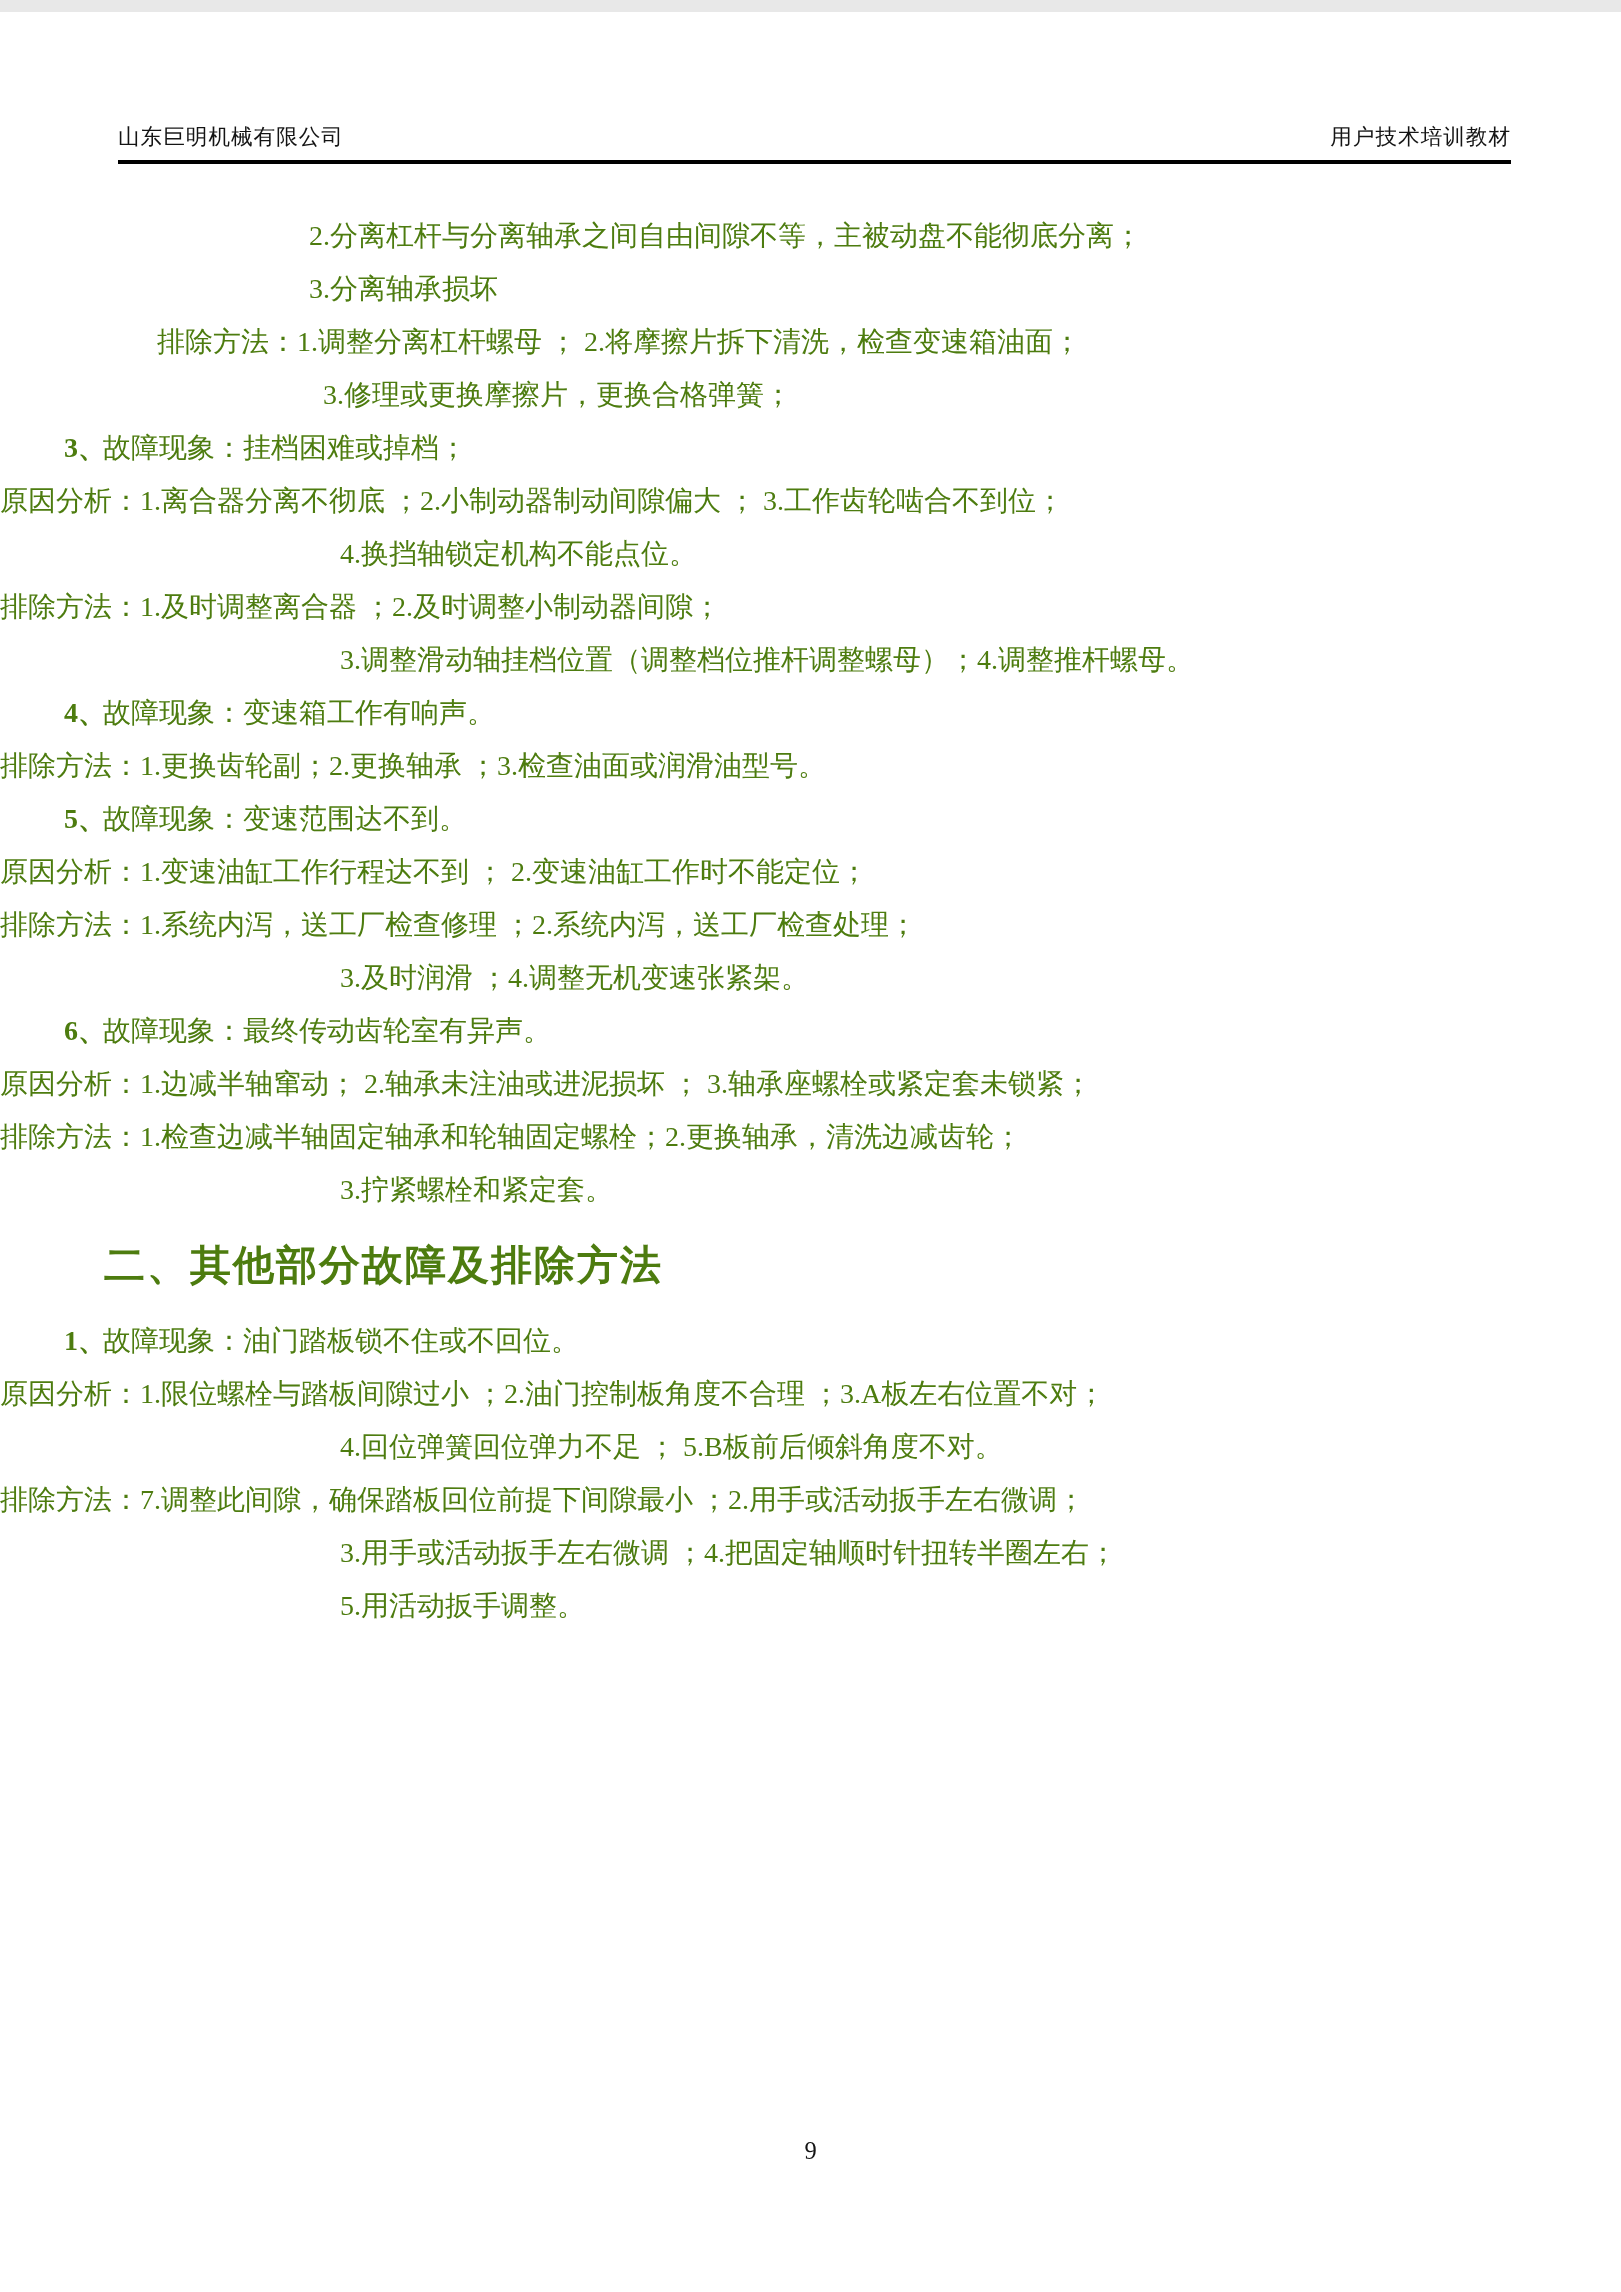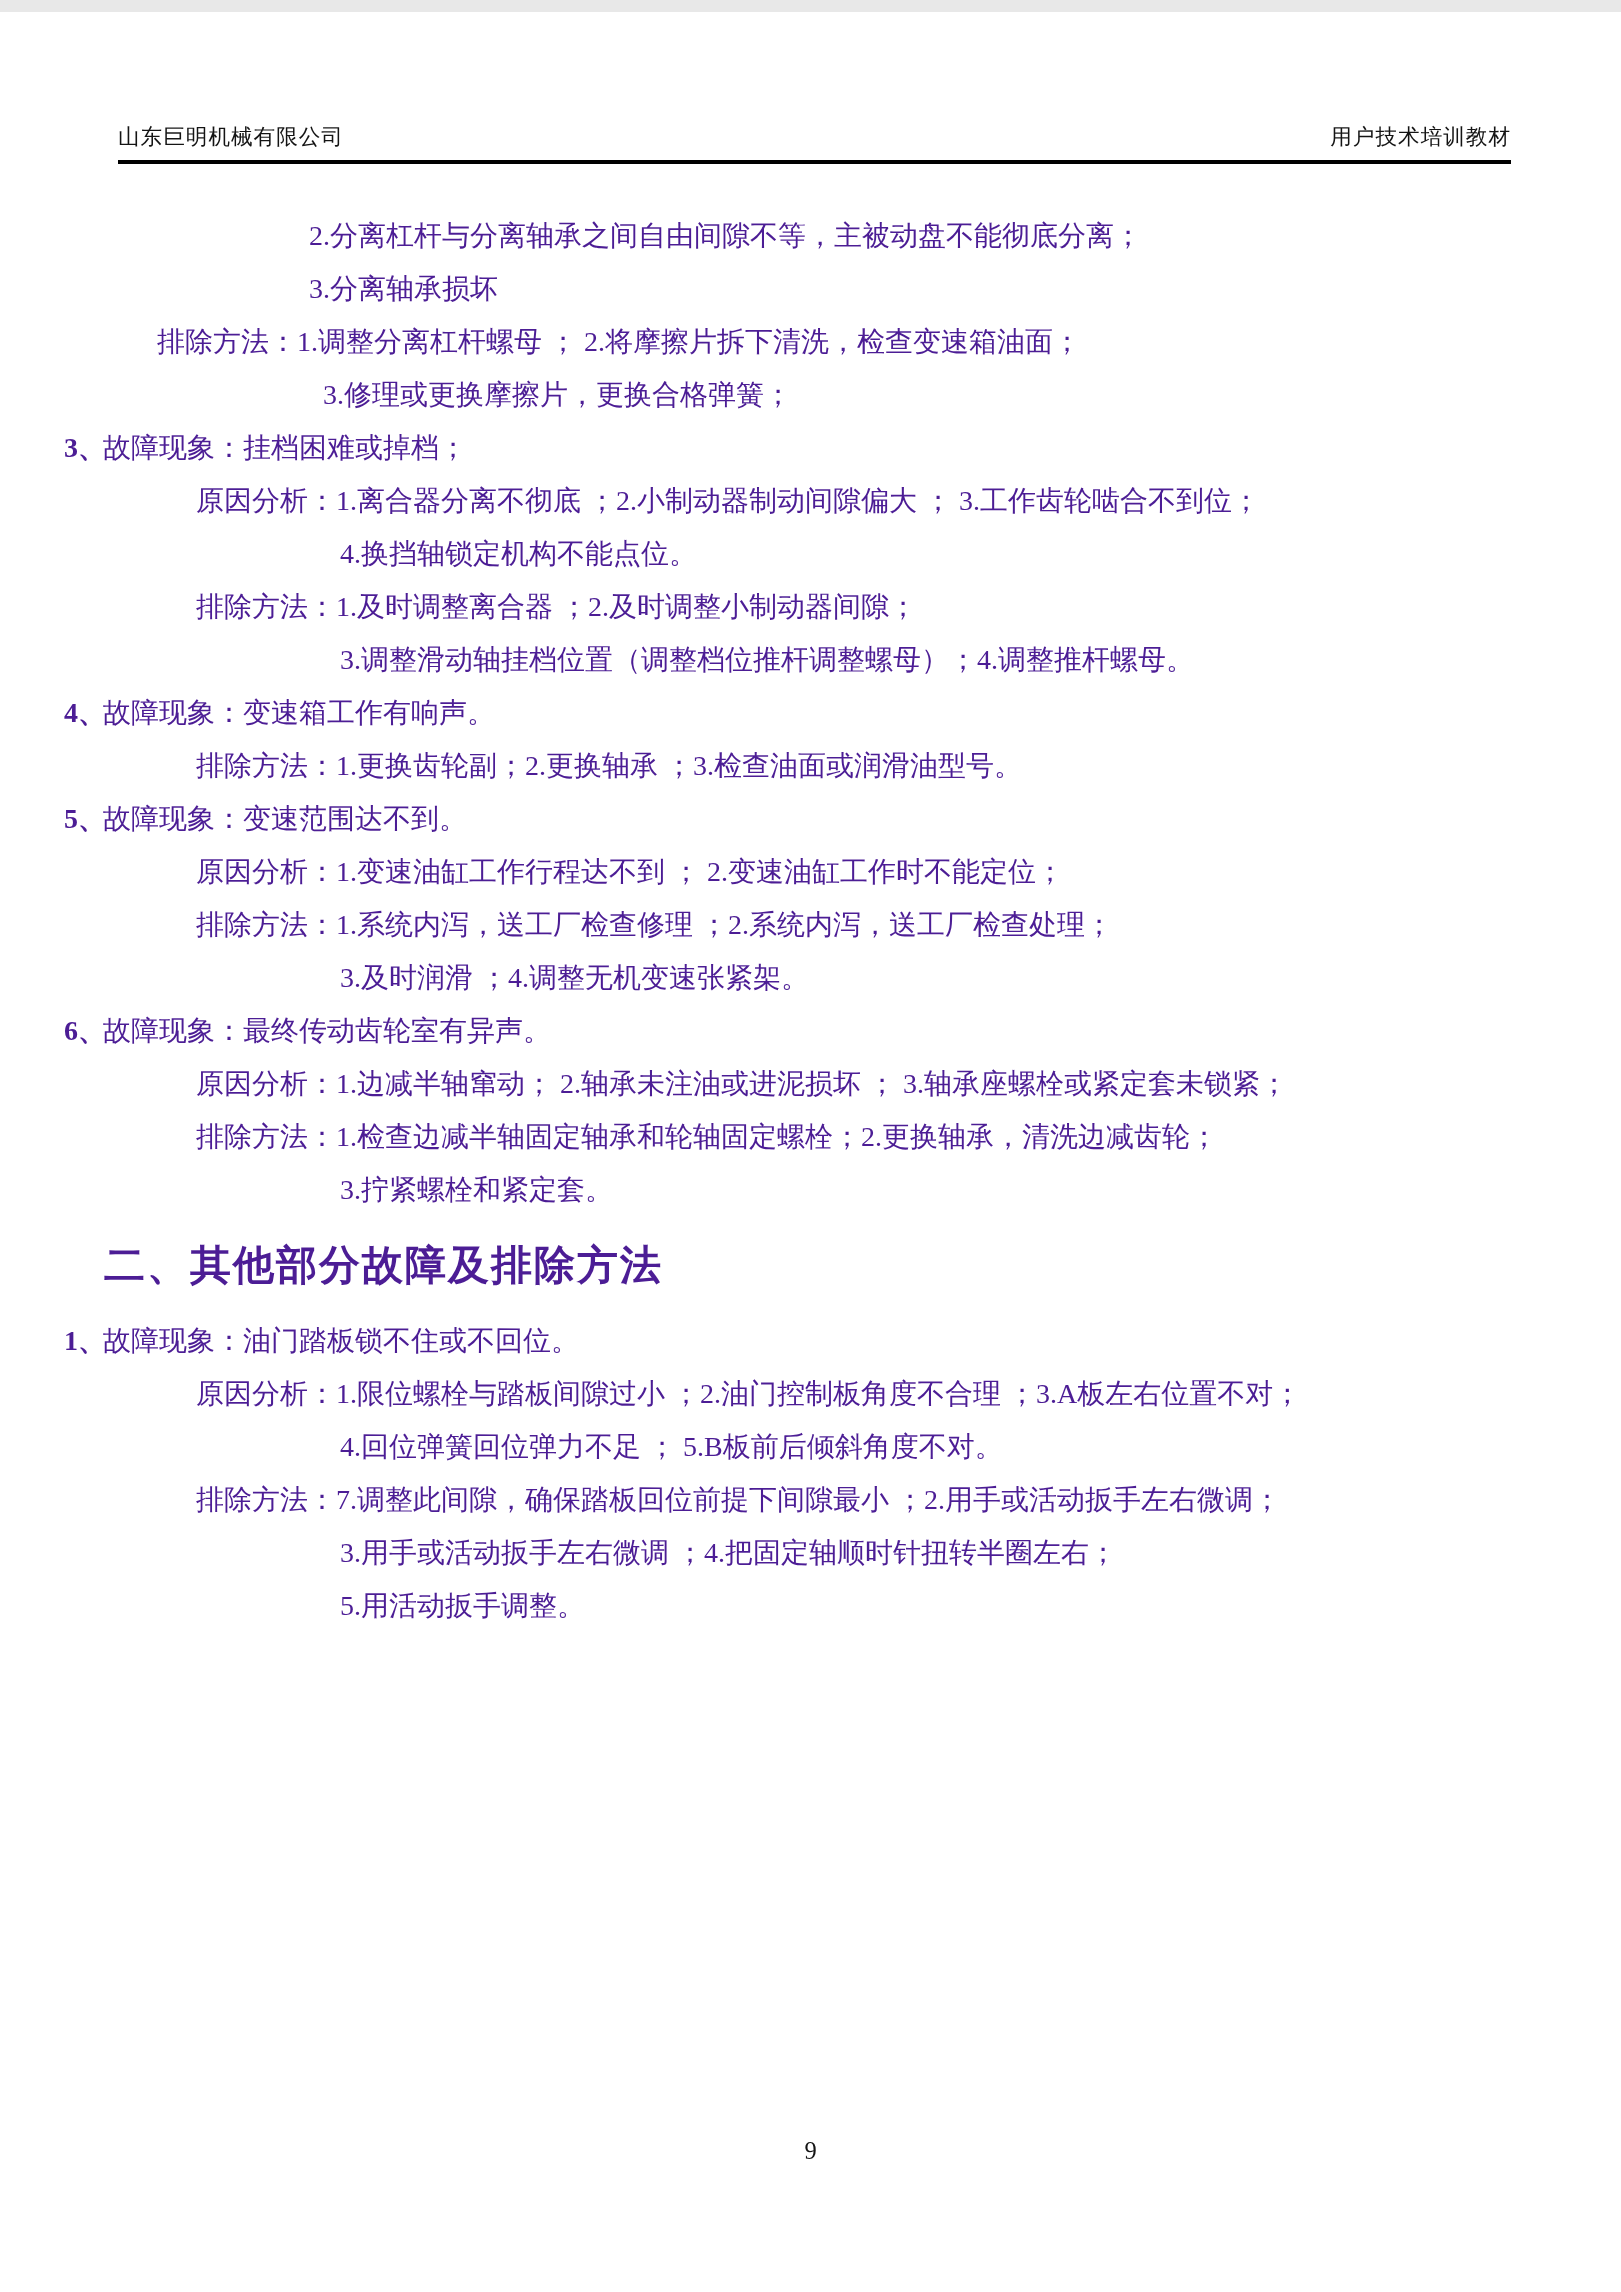--- a/index.html
+++ b/index.html
@@ -39,32 +39,32 @@
   .doc-body {
     position: absolute;
     top: 197px;
     left: 0;
     right: 0;
   }
   .row {
     font-size: 28px;
     line-height: 53px;
     white-space: nowrap;
-    color: #4c1d95;
+    color: #4d7c0f;
   }
   .row .num {
     display: inline-block;
     width: 39px;
     font-weight: 700;
   }
   .row .label {
     font-weight: 400;
   }
   .kind-numbered     { padding-left: 64px; }
-  .kind-labeled      { padding-left: 196px; }
+  .kind-labeled      { }
   .kind-margin-label { padding-left: 157px; }
   .kind-cont         { padding-left: 340px; }
   .kind-cont-a       { padding-left: 309px; }
   .kind-cont-a2      { padding-left: 323px; }
   .kind-heading {
     padding-left: 104px;
     font-size: 41px;
     line-height: 78px;
     font-weight: 700;
     letter-spacing: 2px;

